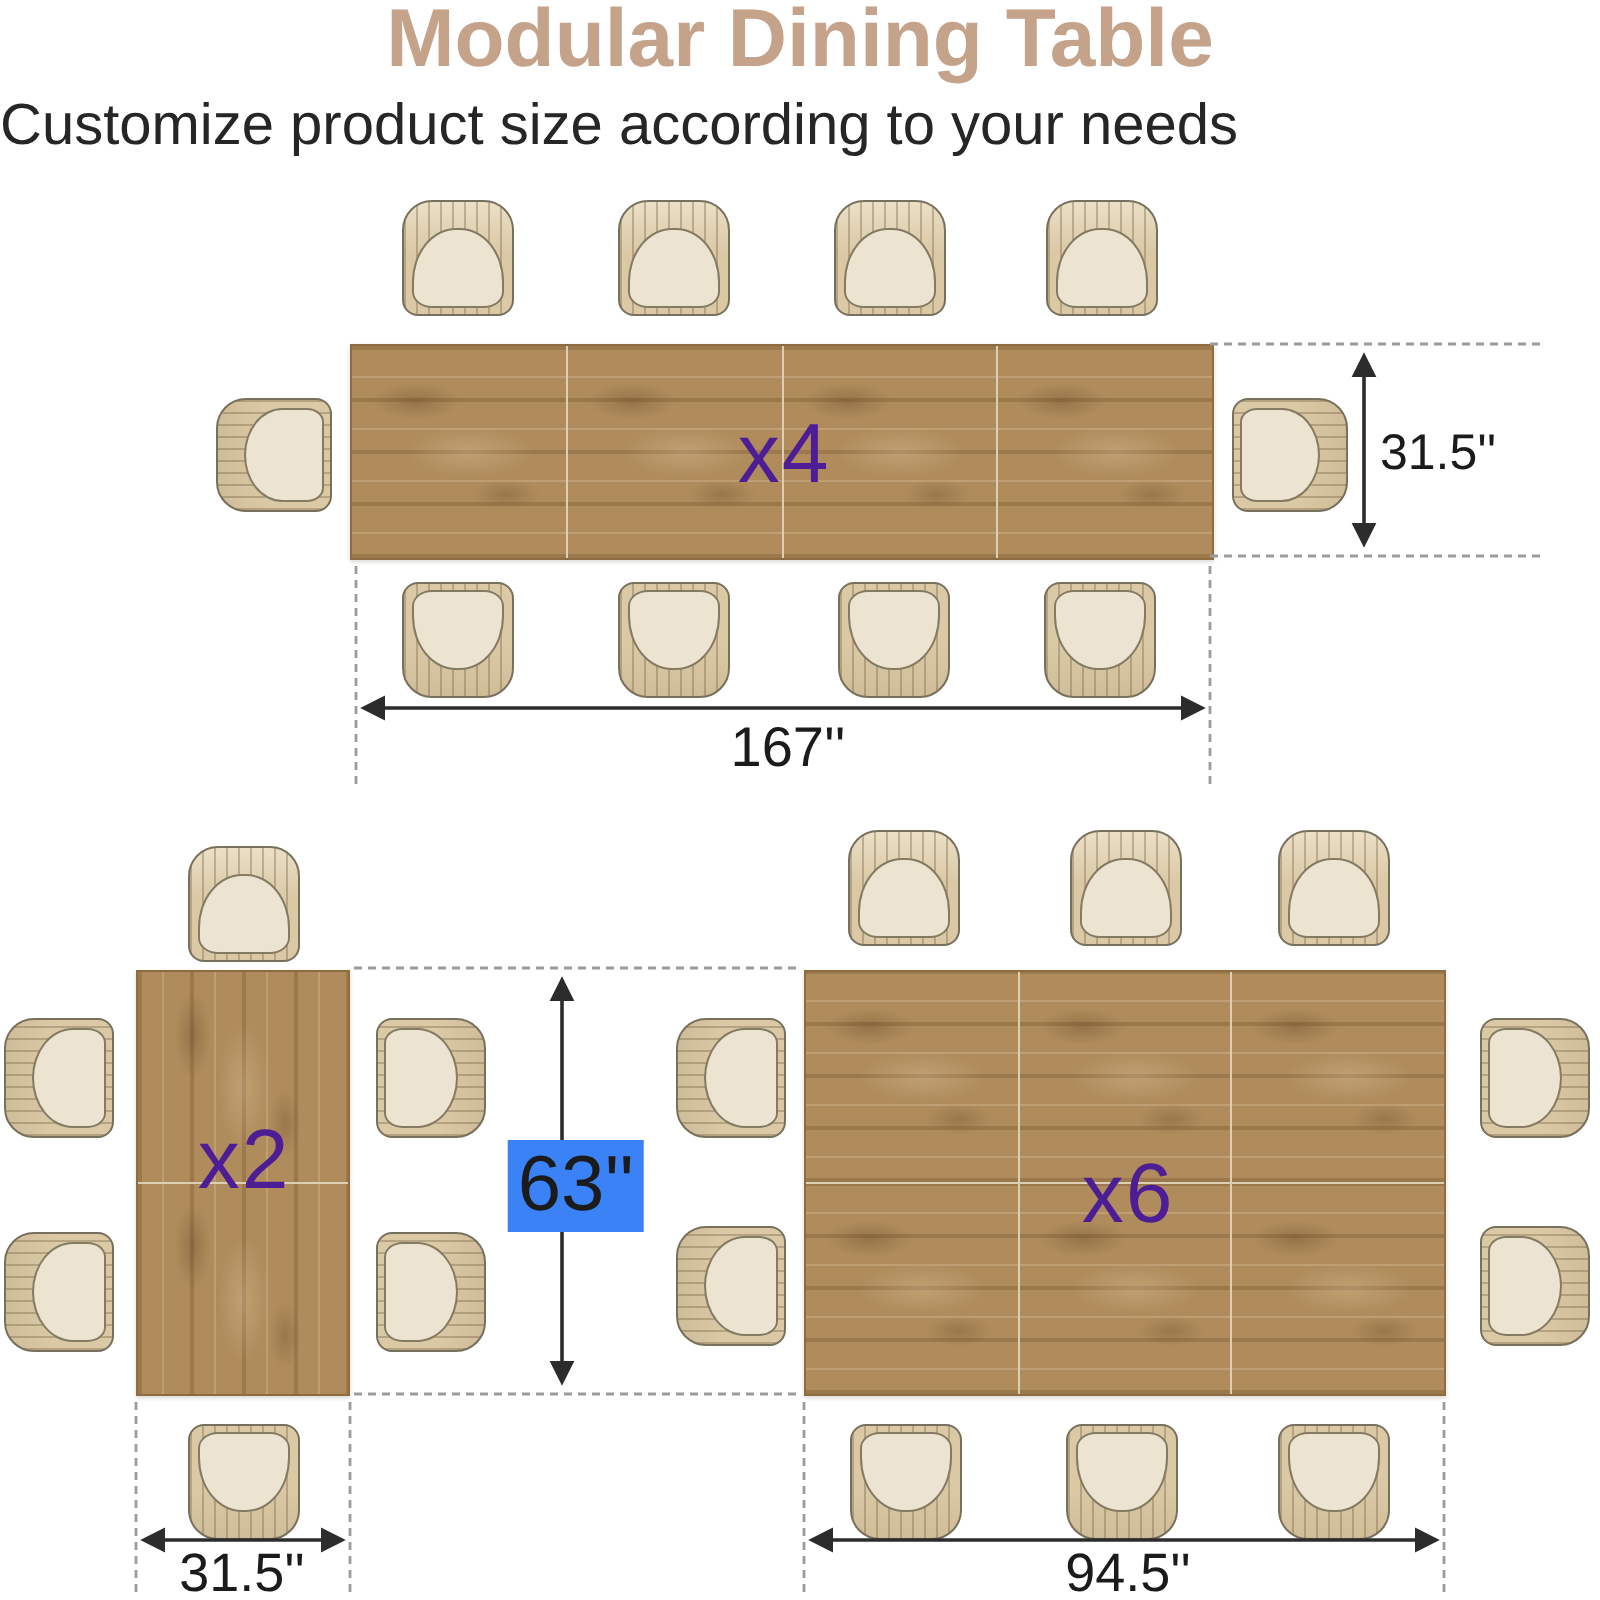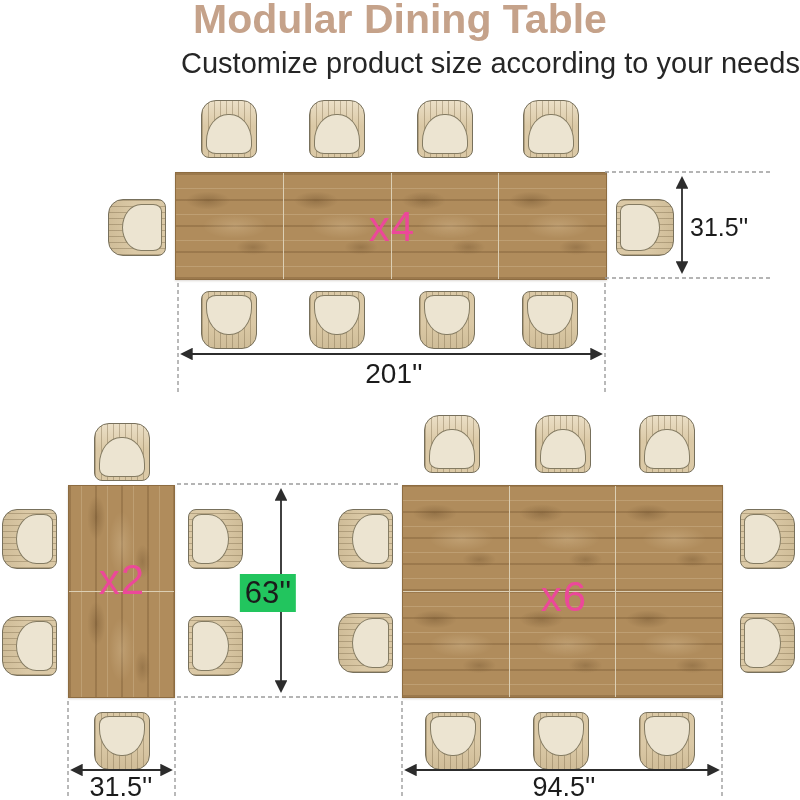--- a/index.html
+++ b/index.html
@@ -2,21 +2,21 @@
 <html><head>
 <meta charset="utf-8">
 <style>
   html,body{margin:0;padding:0;background:#ffffff;}
   #canvas{position:relative;width:800px;height:800px;background:#ffffff;overflow:hidden;
           font-family:"Liberation Sans",sans-serif;}
 
   
   .title{position:absolute;top:-4px;left:0;right:0;text-align:center;
          font-size:41px;line-height:46px;font-weight:700;color:#c5a28a;letter-spacing:0;}
-  .subtitle{position:absolute;top:46px;left:0;right:0;text-align:right;
+  .subtitle{position:absolute;top:46px;left:0;right:0;text-align:left;
             font-size:29px;line-height:34px;font-weight:400;color:#262626;}
 
   
   .table{position:absolute;display:grid;gap:1px;background:#dccfb4;
          border:1px solid #8d6c41;box-shadow:0 1px 2px rgba(60,40,15,.18);box-sizing:border-box;}
   .x4t{left:175px;top:172px;width:432px;height:108px;grid-template-columns:repeat(4,1fr);}
   .x2t{left:68px;top:485px;width:107px;height:213px;grid-template-rows:repeat(2,1fr);}
   .x6t{left:402px;top:485px;width:321px;height:213px;
        grid-template-columns:repeat(3,1fr);grid-template-rows:repeat(2,1fr);}
   .module{background-color:#b08c5c;}
@@ -54,21 +54,21 @@
       background-image:repeating-linear-gradient(0deg,rgba(118,100,68,.38) 0 1px,rgba(0,0,0,0) 1px 6px),
                        linear-gradient(90deg,rgba(180,160,120,.30),rgba(180,160,120,0) 45%);}
   .fr .seat{top:4px;bottom:4px;left:13px;right:3px;border-radius:22px 10px 10px 22px/27px 8px 8px 27px;}
   
   .fl{border-radius:8px 15px 15px 8px;
       background-image:repeating-linear-gradient(0deg,rgba(118,100,68,.38) 0 1px,rgba(0,0,0,0) 1px 6px),
                        linear-gradient(270deg,rgba(180,160,120,.30),rgba(180,160,120,0) 45%);}
   .fl .seat{top:4px;bottom:4px;left:3px;right:13px;border-radius:10px 22px 22px 10px/8px 27px 27px 8px;}
 
   
-  .count{position:absolute;transform:translate(-50%,-50%);color:#ec4899;
+  .count{position:absolute;transform:translate(-50%,-50%);color:#4c1d95;
          font-size:42px;font-weight:500;letter-spacing:1px;}
   .dim{position:absolute;color:#1b1b1b;font-weight:400;white-space:nowrap;}
   .ctr{transform:translate(-50%,-50%);}
   .vctr{transform:translateY(-50%);}
 
   svg.dims{position:absolute;left:0;top:0;pointer-events:none;}
 </style>
 </head>
 <body>
 
@@ -215,18 +215,18 @@
       <line x1="722" y1="701" x2="722" y2="797"></line>
     </g>
     <line x1="406" y1="770" x2="718" y2="770" stroke="#2c2c2c" stroke-width="1.8" marker-start="url(#arr)" marker-end="url(#arr)"></line>
   </svg>
 
   <div class="count" style="left:392px;top:227px">x4</div>
   <div class="count" style="left:122px;top:580px">x2</div>
   <div class="count" style="left:564px;top:597px">x6</div>
 
   <div class="dim vctr" style="left:690px;top:227px;font-size:25px">31.5''</div>
-  <div class="dim ctr" style="left:394px;top:374px;font-size:28px">201''</div>
-  <div class="dim ctr" style="left:268px;top:593px;font-size:31px;background:#22c55e;padding:1px 5px">63''</div>
+  <div class="dim ctr" style="left:394px;top:374px;font-size:28px">167''</div>
+  <div class="dim ctr" style="left:288px;top:593px;font-size:39px;background:#3b82f6;padding:1px 5px">63''</div>
   <div class="dim ctr" style="left:121px;top:787px;font-size:27px">31.5''</div>
   <div class="dim ctr" style="left:564px;top:787px;font-size:27px">94.5''</div>
 
 </div>
 
 </body></html>

